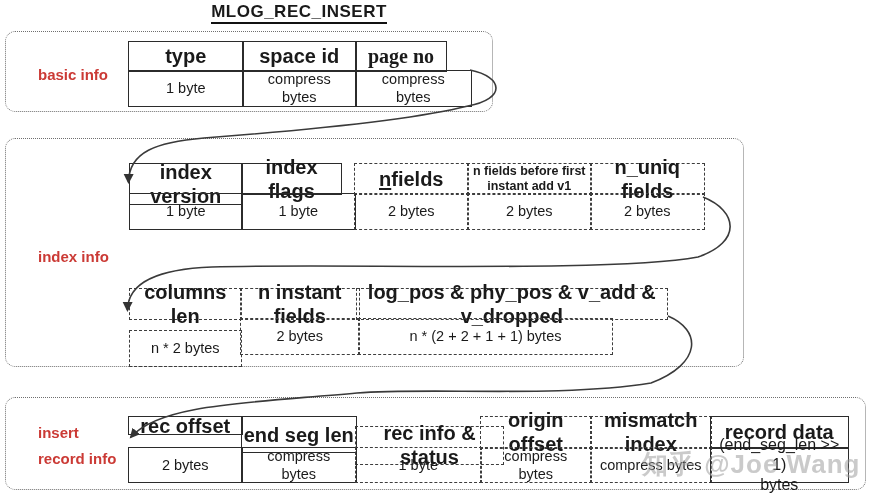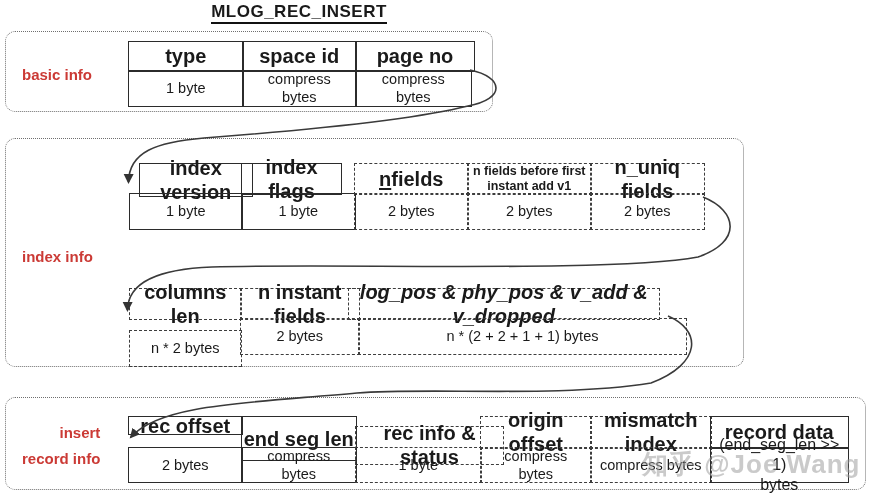--- a/index.html
+++ b/index.html
@@ -11,21 +11,21 @@
     position:absolute;left:128px;top:2px;width:342px;text-align:center;
     font-size:17px;font-weight:700;letter-spacing:.5px;
   }
   .title span{border-bottom:2px solid #111;padding-bottom:1px;}
   .section{
     position:absolute;border:1.5px dotted #6f6f6f;border-radius:10px;
     box-sizing:border-box;background:transparent;
   }
   .sec-label{
     position:absolute;color:#cb3a35;font-weight:700;font-size:15px;
-    white-space:pre-line;line-height:1.7;
+    white-space:pre-line;line-height:1.7;margin-left:16px;
   }
   .cell{
     position:absolute;box-sizing:border-box;display:flex;align-items:center;
     justify-content:center;text-align:center;white-space:pre-line;
   }
   .hd{font-weight:700;font-size:20px;line-height:1.2;}
   .vl{font-size:14.5px;line-height:1.25;}
   .solid{border:1.5px solid #2b2b2b;}
   .dashed{border:1.5px dashed #3d3d3d;}
   .small{font-size:12.5px;line-height:1.2;}
@@ -44,57 +44,57 @@
   <div class="title">
     <span>MLOG_REC_INSERT</span>
   </div>
 
   <div class="section" style="left:5px;top:31px;width:488px;height:81px;"></div>
   <div class="section" style="left:5px;top:138px;width:739px;height:229px;"></div>
   <div class="section" style="left:5px;top:397px;width:861px;height:93px;"></div>
 
   <div class="sec-label" style="left:22px;top:62px;">basic info</div>
   <div class="sec-label" style="left:22px;top:244px;">index info</div>
-  <div class="sec-label" style="left:22px;top:420px;text-align:right;">insert
+  <div class="sec-label" style="left:22px;top:420px;">insert
 record info</div>
 
   <div class="cell hd solid" style="left:128px;top:41px;width:115.5px;height:30.5px;">type</div>
   <div class="cell hd solid" style="left:242px;top:41px;width:114.5px;height:30.5px;">space id</div>
-  <div class="cell hd solid" style="left:355px;top:41px;width:120px;height:30.5px;">page no</div>
+  <div class="cell hd solid" style="left:355px;top:41px;width:92px;height:30.5px;font-family:Liberation Serif, serif;">page no</div>
   <div class="cell vl solid" style="left:128px;top:70px;width:115.5px;height:36.5px;">1 byte</div>
   <div class="cell vl solid" style="left:242px;top:70px;width:114.5px;height:36.5px;">compress
 bytes</div>
   <div class="cell vl solid" style="left:355px;top:70px;width:116.5px;height:36.5px;">compress
 bytes</div>
 
-  <div class="cell hd solid" style="left:139px;top:163px;width:113.5px;height:34px;">index version</div>
+  <div class="cell hd solid" style="left:129px;top:163px;width:113.5px;height:42px;">index version</div>
   <div class="cell hd solid" style="left:241px;top:163px;width:101px;height:31.5px;">index flags</div>
   <div class="cell hd dashed" style="left:354px;top:163px;width:114.5px;height:31.5px;">
     <span class="u-n">n</span><span> fields</span>
   </div>
   <div class="cell hd dashed small" style="left:467px;top:163px;width:124.5px;height:31.5px;">n fields before first
 instant add v1</div>
   <div class="cell hd dashed" style="left:590px;top:163px;width:114.5px;height:31.5px;">n_uniq fields</div>
 
   <div class="cell vl solid" style="left:129px;top:193px;width:113.5px;height:36.5px;">1 byte</div>
   <div class="cell vl solid" style="left:241px;top:193px;width:114.5px;height:36.5px;">1 byte</div>
   <div class="cell vl dashed" style="left:354px;top:193px;width:114.5px;height:36.5px;">2 bytes</div>
   <div class="cell vl dashed" style="left:467px;top:193px;width:124.5px;height:36.5px;">2 bytes</div>
   <div class="cell vl dashed" style="left:590px;top:193px;width:114.5px;height:36.5px;">2 bytes</div>
 
   <div class="cell hd dashed" style="left:129px;top:288px;width:112.5px;height:31.5px;">columns len</div>
   <div class="cell hd dashed" style="left:240px;top:288px;width:119.5px;height:31.5px;">n instant fields</div>
-  <div class="cell hd dashed" style="left:348px;top:288px;width:311.5px;height:31.5px;font-style:italic;">log_pos &amp; phy_pos &amp; v_add &amp; v_dropped</div>
+  <div class="cell hd dashed" style="left:356px;top:288px;width:311.5px;height:31.5px;">log_pos &amp; phy_pos &amp; v_add &amp; v_dropped</div>
 
   <div class="cell vl dashed" style="left:129px;top:330px;width:112.5px;height:36.5px;">n * 2 bytes</div>
   <div class="cell vl dashed" style="left:240px;top:318px;width:119.5px;height:36.5px;">2 bytes</div>
-  <div class="cell vl dashed" style="left:358px;top:318px;width:329px;height:36.5px;">n * (2 + 2 + 1 + 1) bytes</div>
+  <div class="cell vl dashed" style="left:358px;top:318px;width:255px;height:36.5px;">n * (2 + 2 + 1 + 1) bytes</div>
 
   <div class="cell hd solid" style="left:128px;top:416px;width:114.5px;height:19px;">rec offset</div>
-  <div class="cell hd solid" style="left:241px;top:416px;width:115.5px;height:45px;text-align:right;">end seg len</div>
+  <div class="cell hd solid" style="left:241px;top:416px;width:115.5px;height:37px;text-align:right;">end seg len</div>
   <div class="cell hd dashed" style="left:355px;top:426px;width:149px;height:38.5px;">rec info &amp;
 status</div>
   <div class="cell hd dashed" style="left:480px;top:416px;width:111.5px;height:32.5px;">origin offset</div>
   <div class="cell hd dashed" style="left:590px;top:416px;width:121.5px;height:32.5px;">mismatch index</div>
   <div class="cell hd solid" style="left:710px;top:416px;width:138.5px;height:32.5px;">record data</div>
 
   <div class="cell vl solid" style="left:128px;top:447px;width:114.5px;height:35.5px;">2 bytes</div>
   <div class="cell vl solid" style="left:241px;top:447px;width:115.5px;height:35.5px;">compress
 bytes</div>
   <div class="cell vl dashed" style="left:355px;top:447px;width:126.5px;height:35.5px;">1 byte</div>

